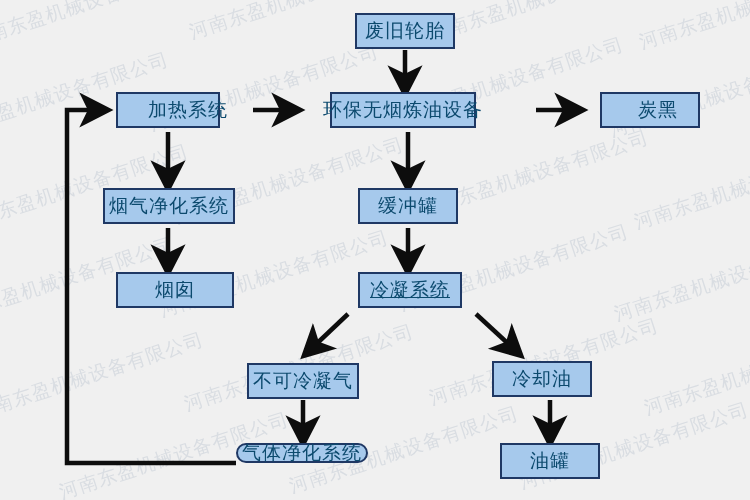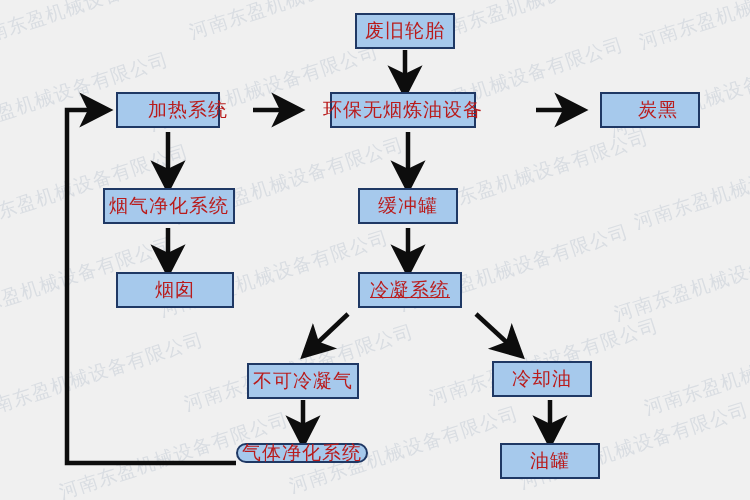--- a/index.html
+++ b/index.html
@@ -50,21 +50,21 @@
   
   .node {
     position: absolute;
     box-sizing: border-box;
     background: #a6c9ec;
     border: 2px solid #1f3864;
     display: flex;
     align-items: center;
     justify-content: center;
     z-index: 3;
-    color: #b91c1c;
+    color: #0c4a6e;
     font-size: 19px;
     font-family: "DejaVu Sans", "Liberation Sans", sans-serif;
     letter-spacing: 1px;
     white-space: nowrap;
   }
 </style>
 </head>
 <body>
 
 <div id="stage">

